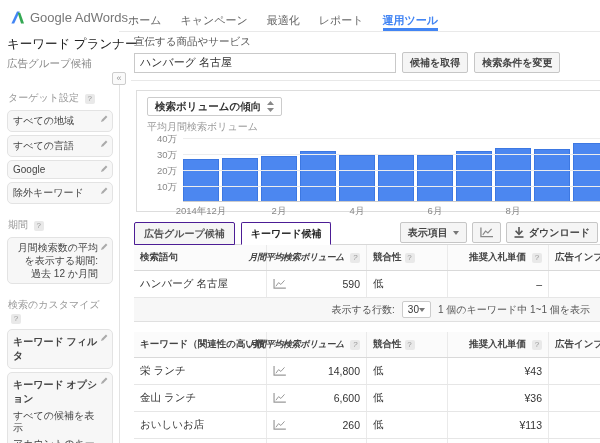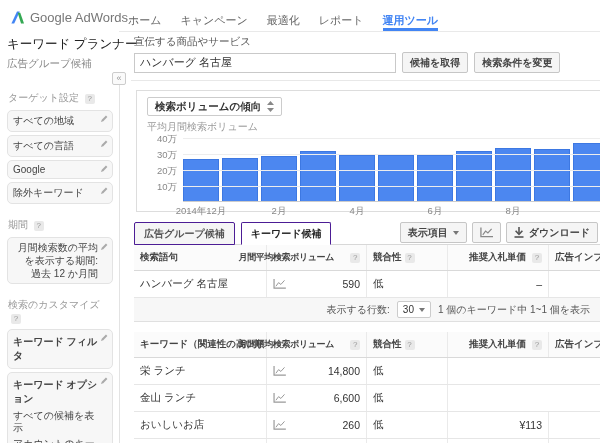--- a/index.html
+++ b/index.html
@@ -61,26 +61,26 @@
   .tbl { width:534px; }
   .trow { display:flex; align-items:stretch; border-bottom:1px solid #e6e6e6; background:#fff; }
   .thead { background:#fbfbfb; border-bottom:1px solid #d9d9d9; }
   .cell { padding:6px 6px; font-size:10.5px; color:#333; display:flex; align-items:center; }
   .th { font-weight:bold; font-size:9.5px; color:#444; white-space:nowrap; }
   .c-term { width:132px; overflow:hidden; }
   .c-vol  { width:100px; border-left:1px solid #eaeaea; justify-content:space-between; }
   .c-comp { width:81px;  border-left:1px solid #eaeaea; }
   .c-bid  { width:101px; border-left:1px solid #eaeaea; justify-content:flex-end; }
   .c-impr { width:120px; border-left:1px solid #eaeaea; }
-  .th.c-vol { font-size:9px; letter-spacing:-0.4px; justify-content:flex-end; gap:13px; }
+  .th.c-vol { font-size:9px; letter-spacing:-0.4px; justify-content:flex-end; gap:3px;font-style:italic; }
   .th.c-bid { justify-content:flex-end; gap:3px; }
   .help { display:inline-block; min-width:10px; height:10px; background:#e9e9e9; color:#999; font-size:8px; line-height:10px; text-align:center; border-radius:2px; font-weight:normal; margin-left:3px; cursor:pointer; }
   .num { text-align:right; }
   .pag { width:534px; height:24px; background:#f7f7f7; border-bottom:1px solid #e0e0e0; display:flex; align-items:center; justify-content:flex-end; padding-right:78px; font-size:10px; color:#555; }
-  .pag-select { display:inline-flex; align-items:center; gap:5px; background:#fff; border:1px solid #ccc; border-radius:2px; height:17px; padding:0 5px; margin:0 7px; font-size:10px; color:#333; cursor:pointer; }
+  .pag-select { display:inline-flex; align-items:center; background:#fff; border:1px solid #ccc; border-radius:2px; height:17px; padding:0 5px; margin:0 7px; font-size:10px; color:#333; cursor:pointer; }
   .tbl2 { margin-top:10px; }
   .icon-gap { margin-right:4px; display:inline-flex; }
 </style>
 </head>
 <body>
 
 <div class="app">
 
   <div class="topbar">
     <div class="logo">
@@ -319,35 +319,37 @@
         <div class="cell c-vol">
           <span class="icon-gap">
               <svg width="13" height="10" viewBox="0 0 14 11">
                 <path d="M1 0 V10 H14" stroke="#999" stroke-width="1.3" fill="none"></path>
                 <path d="M3 8 L6 4 L8.5 6 L12.5 1.5" stroke="#999" stroke-width="1.1" fill="none"></path>
               </svg>
             </span>
           <span class="num">14,800</span>
         </div>
         <div class="cell c-comp">低</div>
+        <div class="cell c-bid">¥43</div>
         <div class="cell c-impr"></div>
       </div>
 
       <div class="trow">
         <div class="cell c-term">金山 ランチ</div>
         <div class="cell c-vol">
           <span class="icon-gap">
               <svg width="13" height="10" viewBox="0 0 14 11">
                 <path d="M1 0 V10 H14" stroke="#999" stroke-width="1.3" fill="none"></path>
                 <path d="M3 8 L6 4 L8.5 6 L12.5 1.5" stroke="#999" stroke-width="1.1" fill="none"></path>
               </svg>
             </span>
           <span class="num">6,600</span>
         </div>
         <div class="cell c-comp">低</div>
+        <div class="cell c-bid">¥36</div>
         <div class="cell c-impr"></div>
       </div>
 
       <div class="trow">
         <div class="cell c-term">おいしいお店</div>
         <div class="cell c-vol">
           <span class="icon-gap">
               <svg width="13" height="10" viewBox="0 0 14 11">
                 <path d="M1 0 V10 H14" stroke="#999" stroke-width="1.3" fill="none"></path>
                 <path d="M3 8 L6 4 L8.5 6 L12.5 1.5" stroke="#999" stroke-width="1.1" fill="none"></path>

